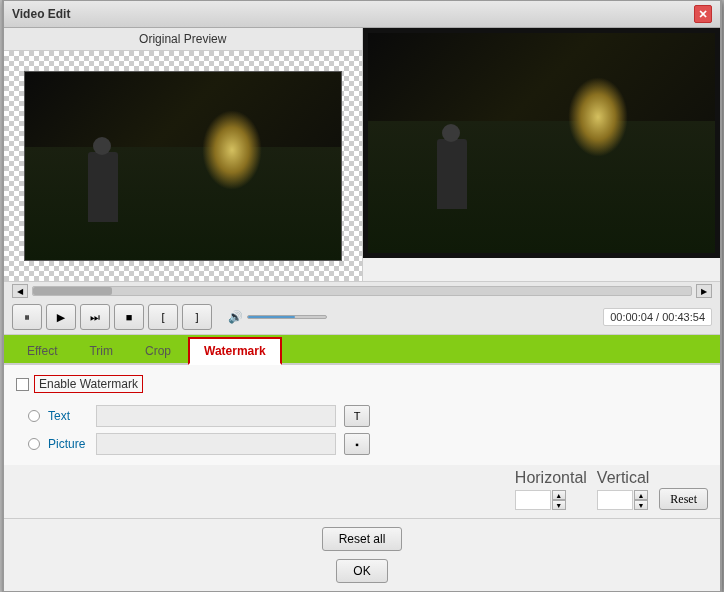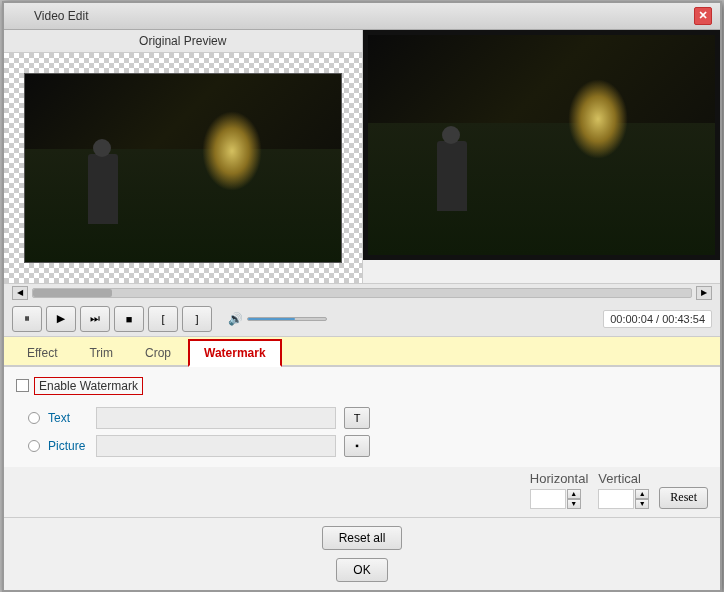--- a/index.html
+++ b/index.html
@@ -22,23 +22,22 @@
     .title-bar {
       background: linear-gradient(to bottom, #e8e8e8, #d0d0d0);
       padding: 4px 8px;
       display: flex;
       align-items: center;
       justify-content: space-between;
       border-bottom: 1px solid #aaa;
     }
     .title-bar-title {
       font-size: 12px;
-      font-weight: normal;
+      font-weight: bold;
       color: #333;
-      margin-left: 22px;
     }
     .close-btn {
       width: 18px;
       height: 18px;
       background: #e05050;
       border: 1px solid #c03030;
       border-radius: 2px;
       cursor: pointer;
       display: flex;
       align-items: center;
@@ -196,21 +195,21 @@
       color: #333;
       background: #fff;
       border: 1px solid #ccc;
       padding: 2px 6px;
       border-radius: 2px;
     }
     .tabs-row {
       display: flex;
       align-items: flex-end;
       padding: 0 8px;
-      background: #fef9c3;
+      background: #84cc16;
       border-bottom: 2px solid #ccc;
     }
     .tab {
       padding: 5px 14px;
       cursor: pointer;
       font-size: 12px;
       color: #555;
       border: 1px solid transparent;
       border-bottom: none;
       margin-right: 2px;
@@ -288,21 +287,21 @@
       justify-content: center;
       font-size: 11px;
     }
     .prop-item {
       display: flex;
       flex-direction: column;
       align-items: flex-start;
       gap: 3px;
     }
     .prop-label {
-      font-size: 13px;
+      font-size: 16px;
       color: #555;
     }
     .prop-spinner {
       display: flex;
       align-items: center;
     }
     .prop-input {
       width: 36px;
       height: 20px;
       border: 1px solid #ccc;

